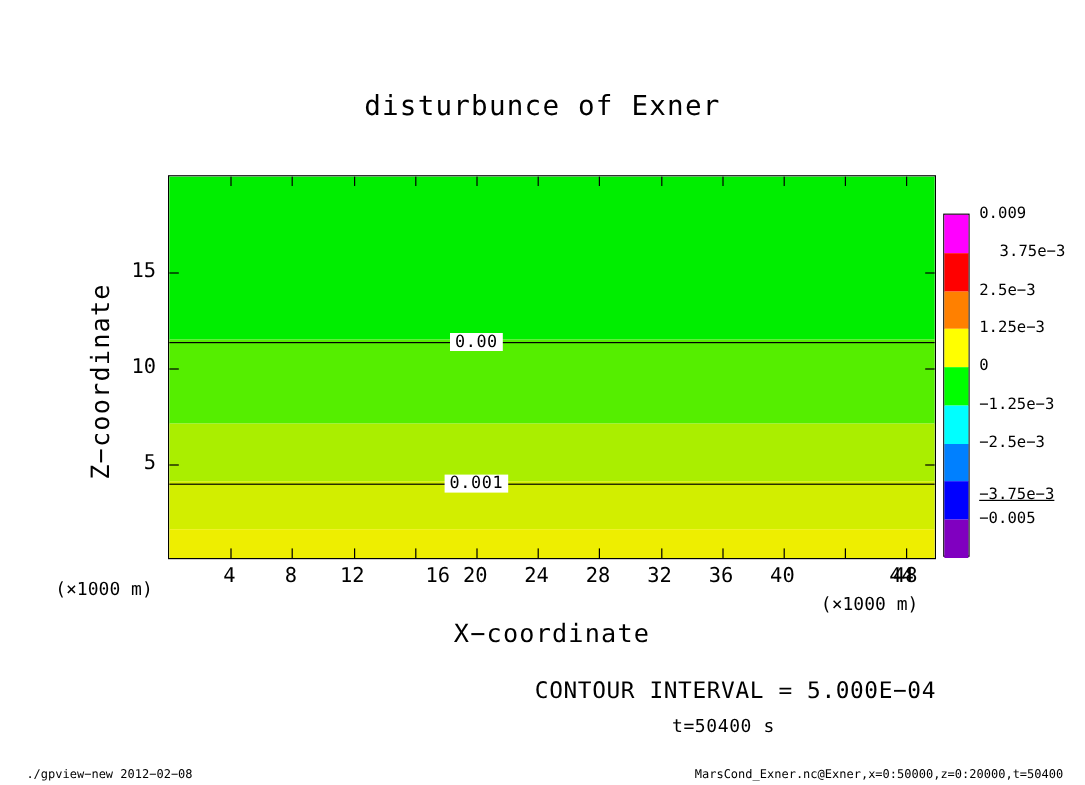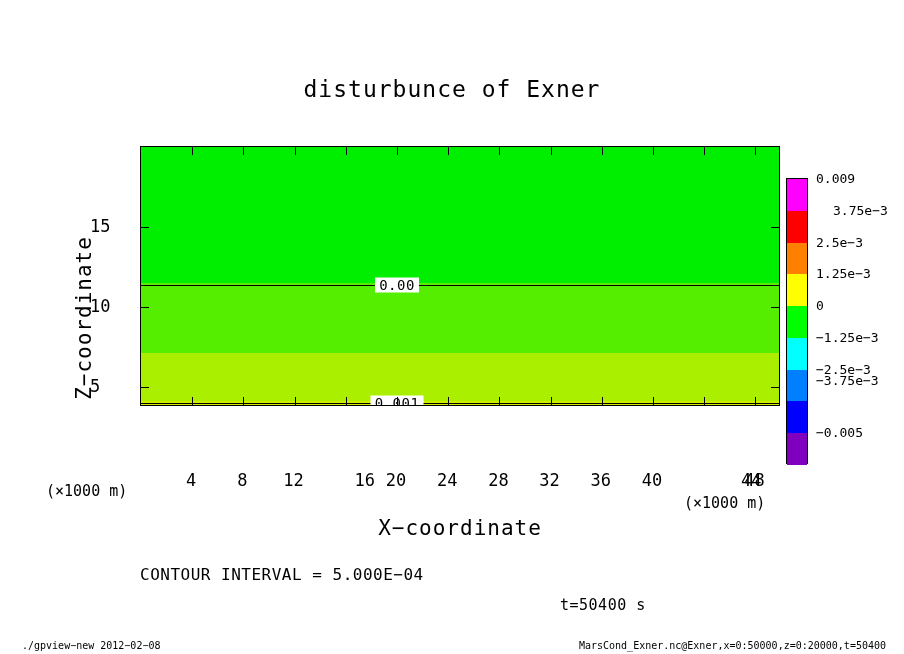--- a/index.html
+++ b/index.html
@@ -22,21 +22,21 @@
     text-align: center;
     font-size: 23px;
     letter-spacing: 1px;
   }
 
   
   #plot {
     left: 140px;
     top: 146px;
     width: 640px;
-    height: 260px;
+    height: 320px;
     border: 1.6px solid #000;
     box-sizing: border-box;
     overflow: hidden;
   }
   .band { position: absolute; left: 0; width: 100%; }
   .cline {
     position: absolute; left: 0; width: 100%;
     height: 0; border-top: 1.6px solid #000;
   }
   .clabel {
@@ -62,20 +62,21 @@
   .xlab {
     position: absolute;
     font-size: 17px;
     transform: translateX(-50%);
     top: 470px;
   }
   .ylab {
     position: absolute;
     font-size: 17px;
     transform: translateY(-50%);
+    text-align: right;
     width: 40px;
     left: 90px;
   }
 
   #xaxis-title {
     left: 140px; width: 640px; top: 516px;
     text-align: center; font-size: 21px; letter-spacing: 1px;
   }
   #yaxis-title {
     left: -36px; top: 306px;
@@ -83,21 +84,21 @@
     text-align: center;
     font-size: 21px;
     letter-spacing: 1px;
     transform: rotate(-90deg);
   }
   #xunit-left { left: 46px; top: 482px; font-size: 15px; }
   #xunit-right { left: 684px; top: 494px; font-size: 15px; }
 
   #contour-interval {
     left: 140px; width: 640px; top: 565px;
-    text-align: left; font-size: 16px; letter-spacing: 0.5px;
+    text-align: right; font-size: 19px; letter-spacing: 0.5px;
   }
   #time-label {
     left: 560px; top: 596px; font-size: 15px; letter-spacing: 0.5px;
   }
   #footer-left {
     left: 22px; top: 640px; font-size: 10px;
   }
   #footer-right {
     right: 18px; top: 640px; font-size: 10px; text-align: right;
   }
@@ -218,15 +219,15 @@
     <div class="cb-cell" style="height: 31.7778px; background: rgb(128, 0, 192);"></div>
   </div>
 <div id="colorbar-labels">
     <div class="cb-tick-label" style="top: 178px;">0.009</div>
     <div class="cb-tick-label" style="top: 209.778px; margin-left: 17px;">3.75e−3</div>
     <div class="cb-tick-label" style="top: 241.556px; text-align: center;">2.5e−3</div>
     <div class="cb-tick-label" style="top: 273.333px;">1.25e−3</div>
     <div class="cb-tick-label" style="top: 305.111px;">0</div>
     <div class="cb-tick-label" style="top: 336.889px; text-align: right;">−1.25e−3</div>
     <div class="cb-tick-label" style="top: 368.667px;">−2.5e−3</div>
-    <div class="cb-tick-label" style="top: 380px;">−3.75e−3</div>
+    <div class="cb-tick-label" style="top: 412px; text-decoration: underline;">−3.75e−3</div>
     <div class="cb-tick-label" style="top: 432.222px;">−0.005</div>
   </div>
 
 </body></html>

